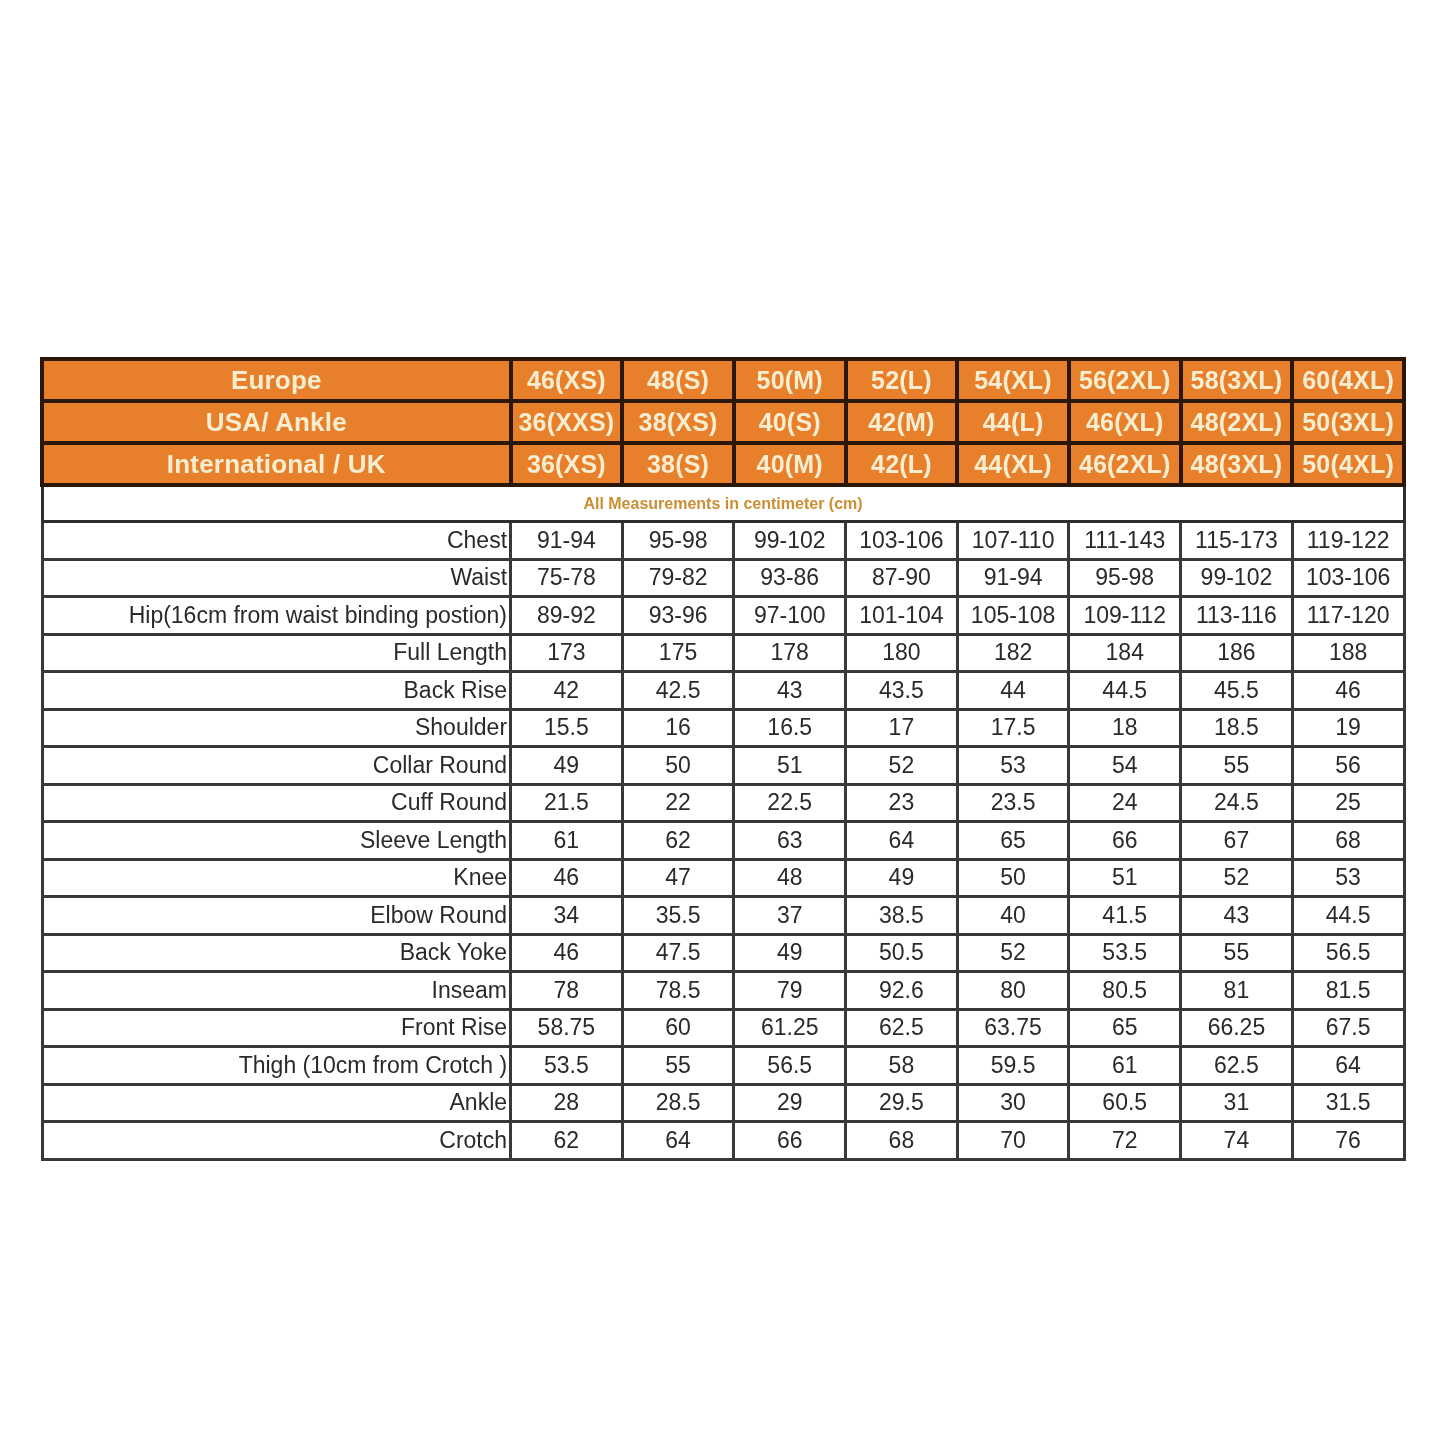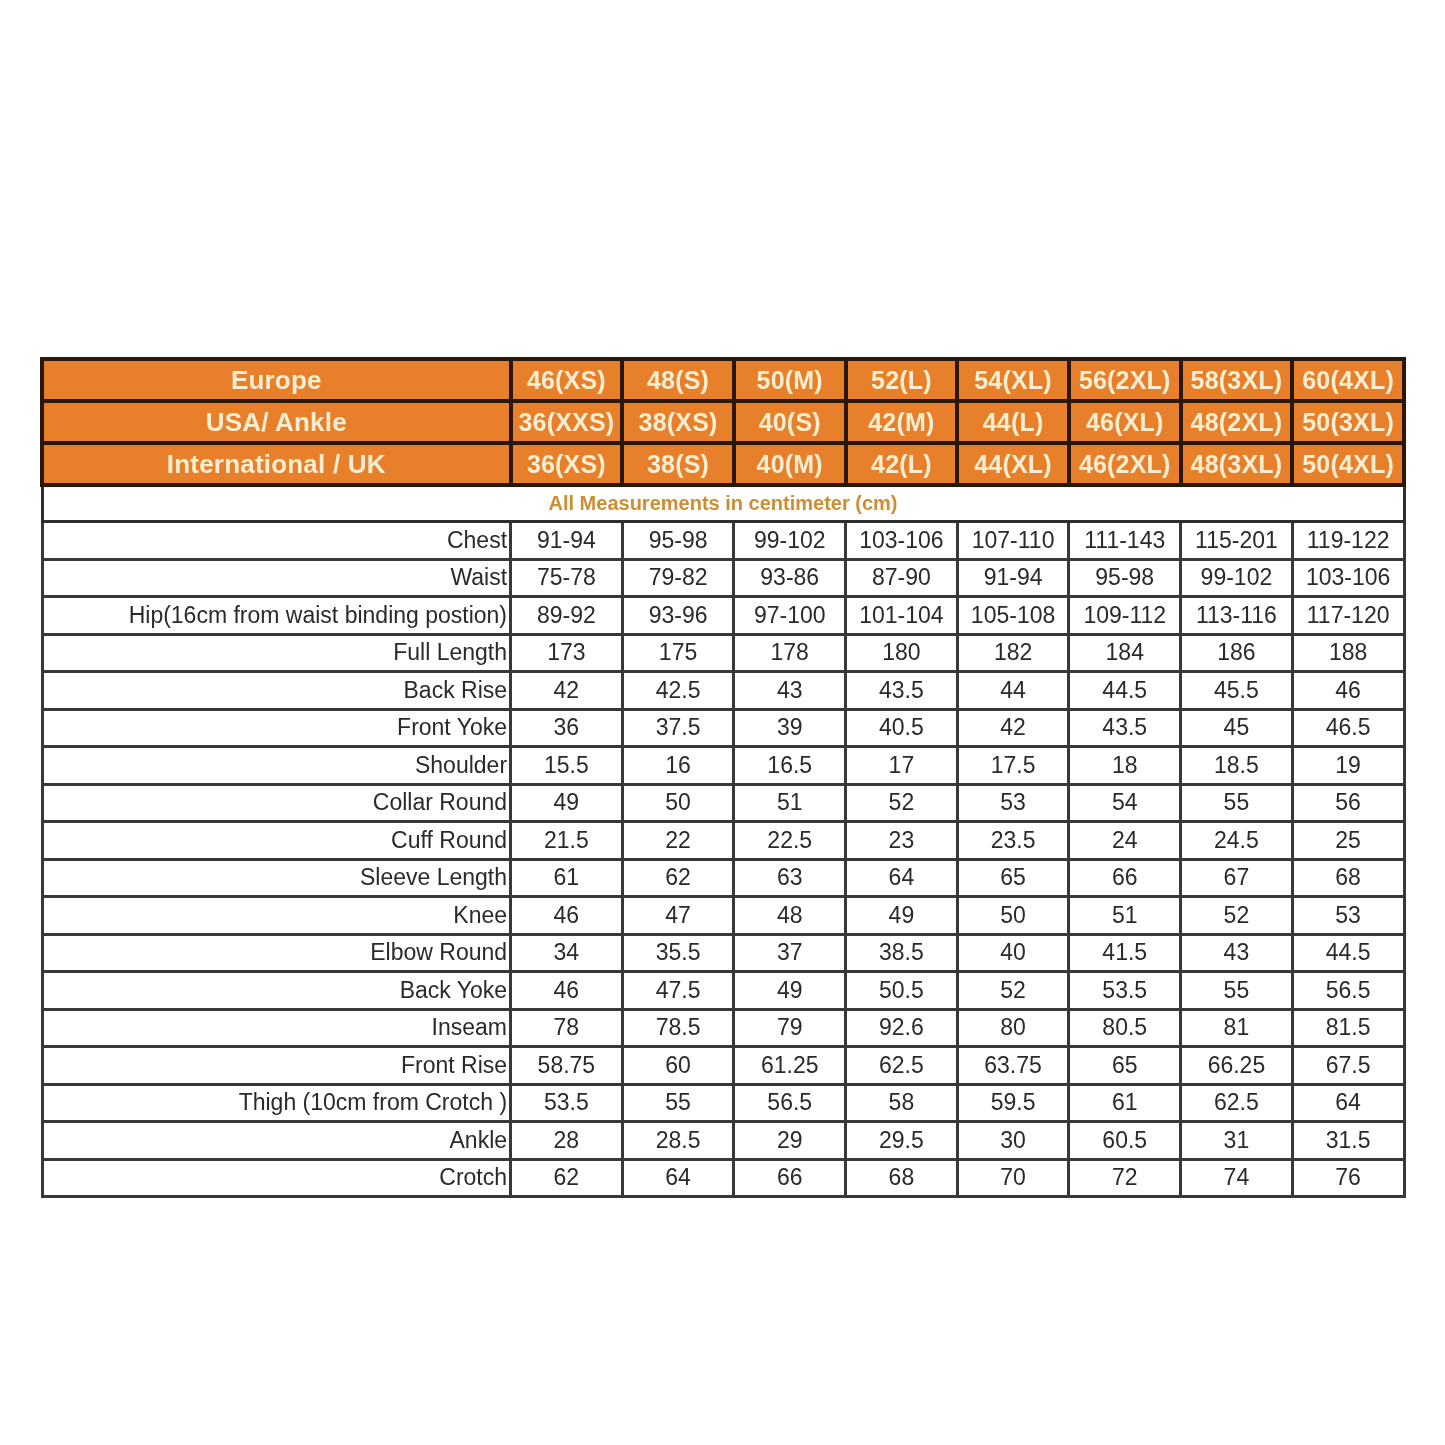--- a/index.html
+++ b/index.html
@@ -48,21 +48,21 @@
   }
   tr.size-row td.row-head {
     font-size: 26px;
   }
 
   
   tr.note-row td {
     background: #ffffff;
     color: #cd8e33;
     font-weight: bold;
-    font-size: 20px;
+    font-size: 16px;
     text-align: center;
     height: 33px;
     border: 3px solid #2e2e2e;
     padding: 0;
   }
 
   
   tr.meas-row td {
     background: #ffffff;
     color: #2a2a2a;
@@ -134,21 +134,21 @@
             <td colspan="9">All Measurements in centimeter (cm)</td>
           </tr>
           <tr class="meas-row">
             <td class="row-label-cell">Chest</td>
             <td>91-94</td>
             <td>95-98</td>
             <td>99-102</td>
             <td>103-106</td>
             <td>107-110</td>
             <td>111-143</td>
-            <td>115-201</td>
+            <td>115-173</td>
             <td>119-122</td>
           </tr>
           <tr class="meas-row">
             <td class="row-label-cell">Waist</td>
             <td>75-78</td>
             <td>79-82</td>
             <td>93-86</td>
             <td>87-90</td>
             <td>91-94</td>
             <td>95-98</td>
@@ -182,31 +182,20 @@
             <td>42</td>
             <td>42.5</td>
             <td>43</td>
             <td>43.5</td>
             <td>44</td>
             <td>44.5</td>
             <td>45.5</td>
             <td>46</td>
           </tr>
           <tr class="meas-row">
-            <td class="row-label-cell">Front Yoke</td>
-            <td>36</td>
-            <td>37.5</td>
-            <td>39</td>
-            <td>40.5</td>
-            <td>42</td>
-            <td>43.5</td>
-            <td>45</td>
-            <td>46.5</td>
-          </tr>
-          <tr class="meas-row">
             <td class="row-label-cell">Shoulder</td>
             <td>15.5</td>
             <td>16</td>
             <td>16.5</td>
             <td>17</td>
             <td>17.5</td>
             <td>18</td>
             <td>18.5</td>
             <td>19</td>
           </tr>

